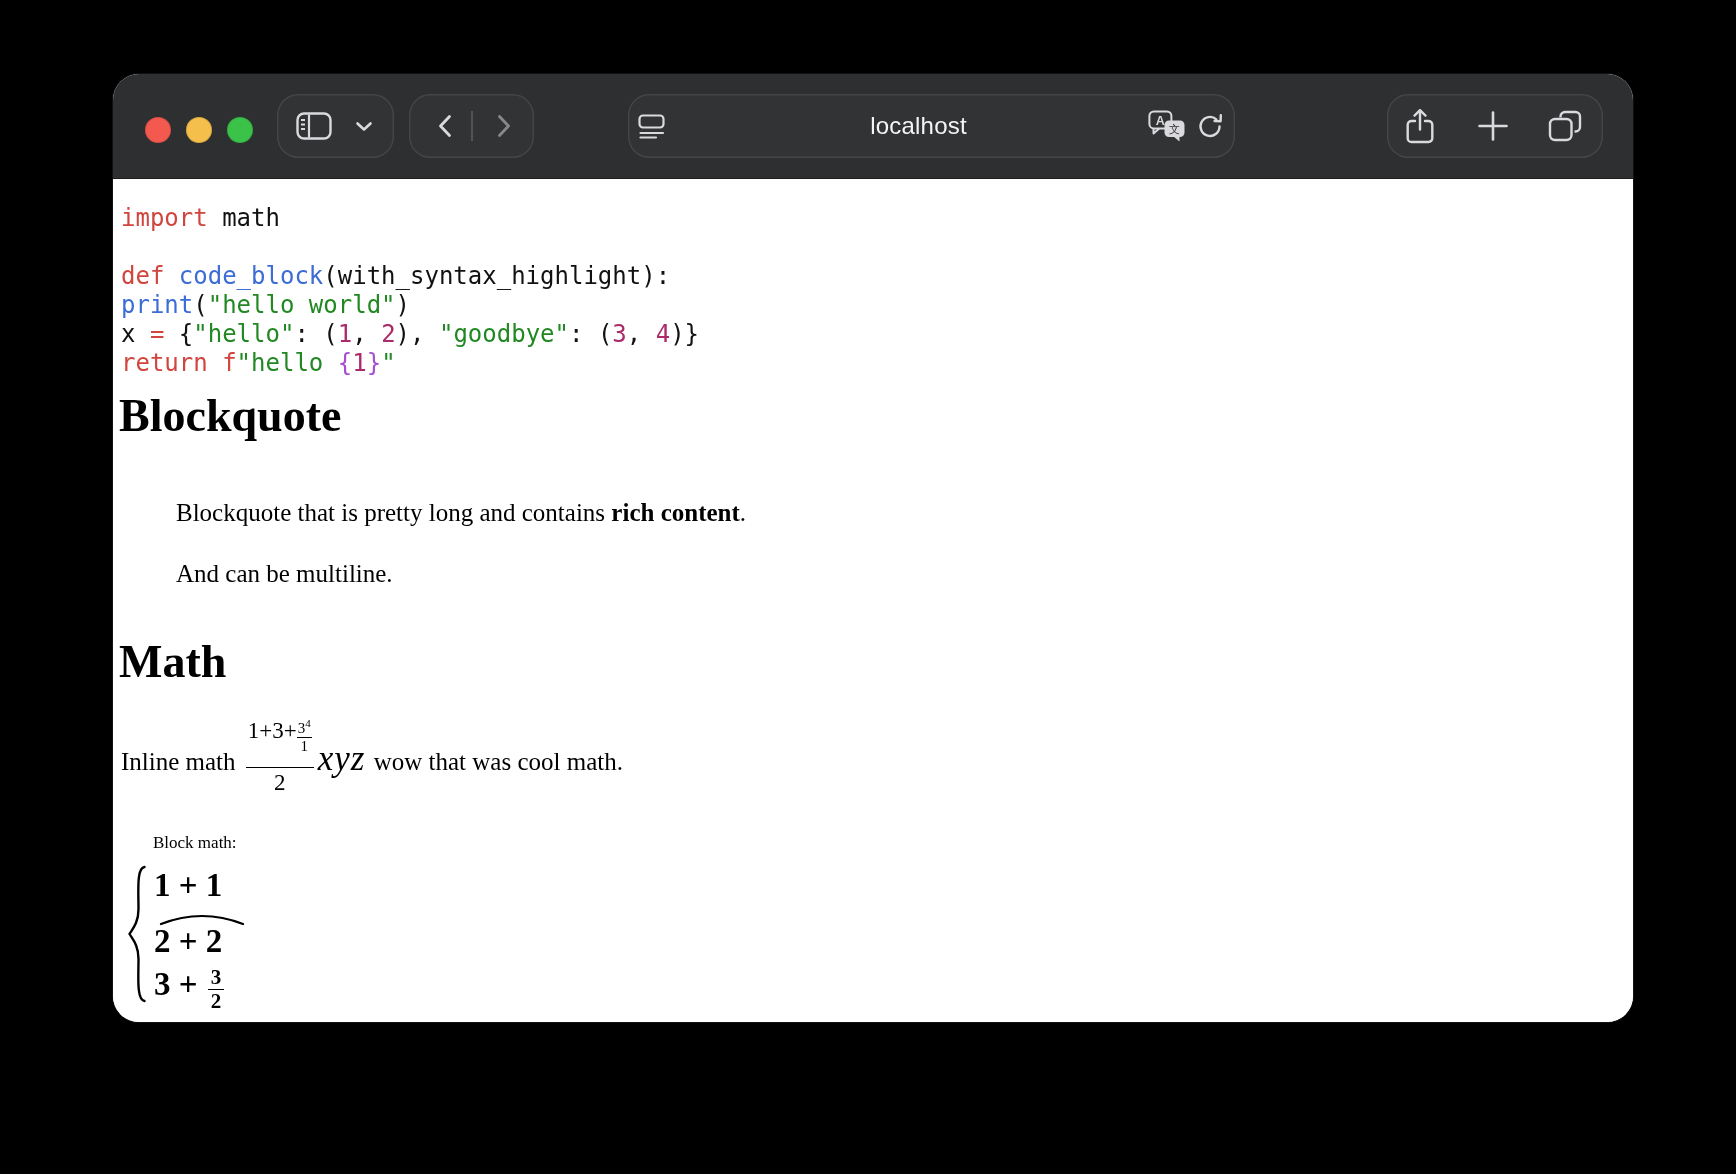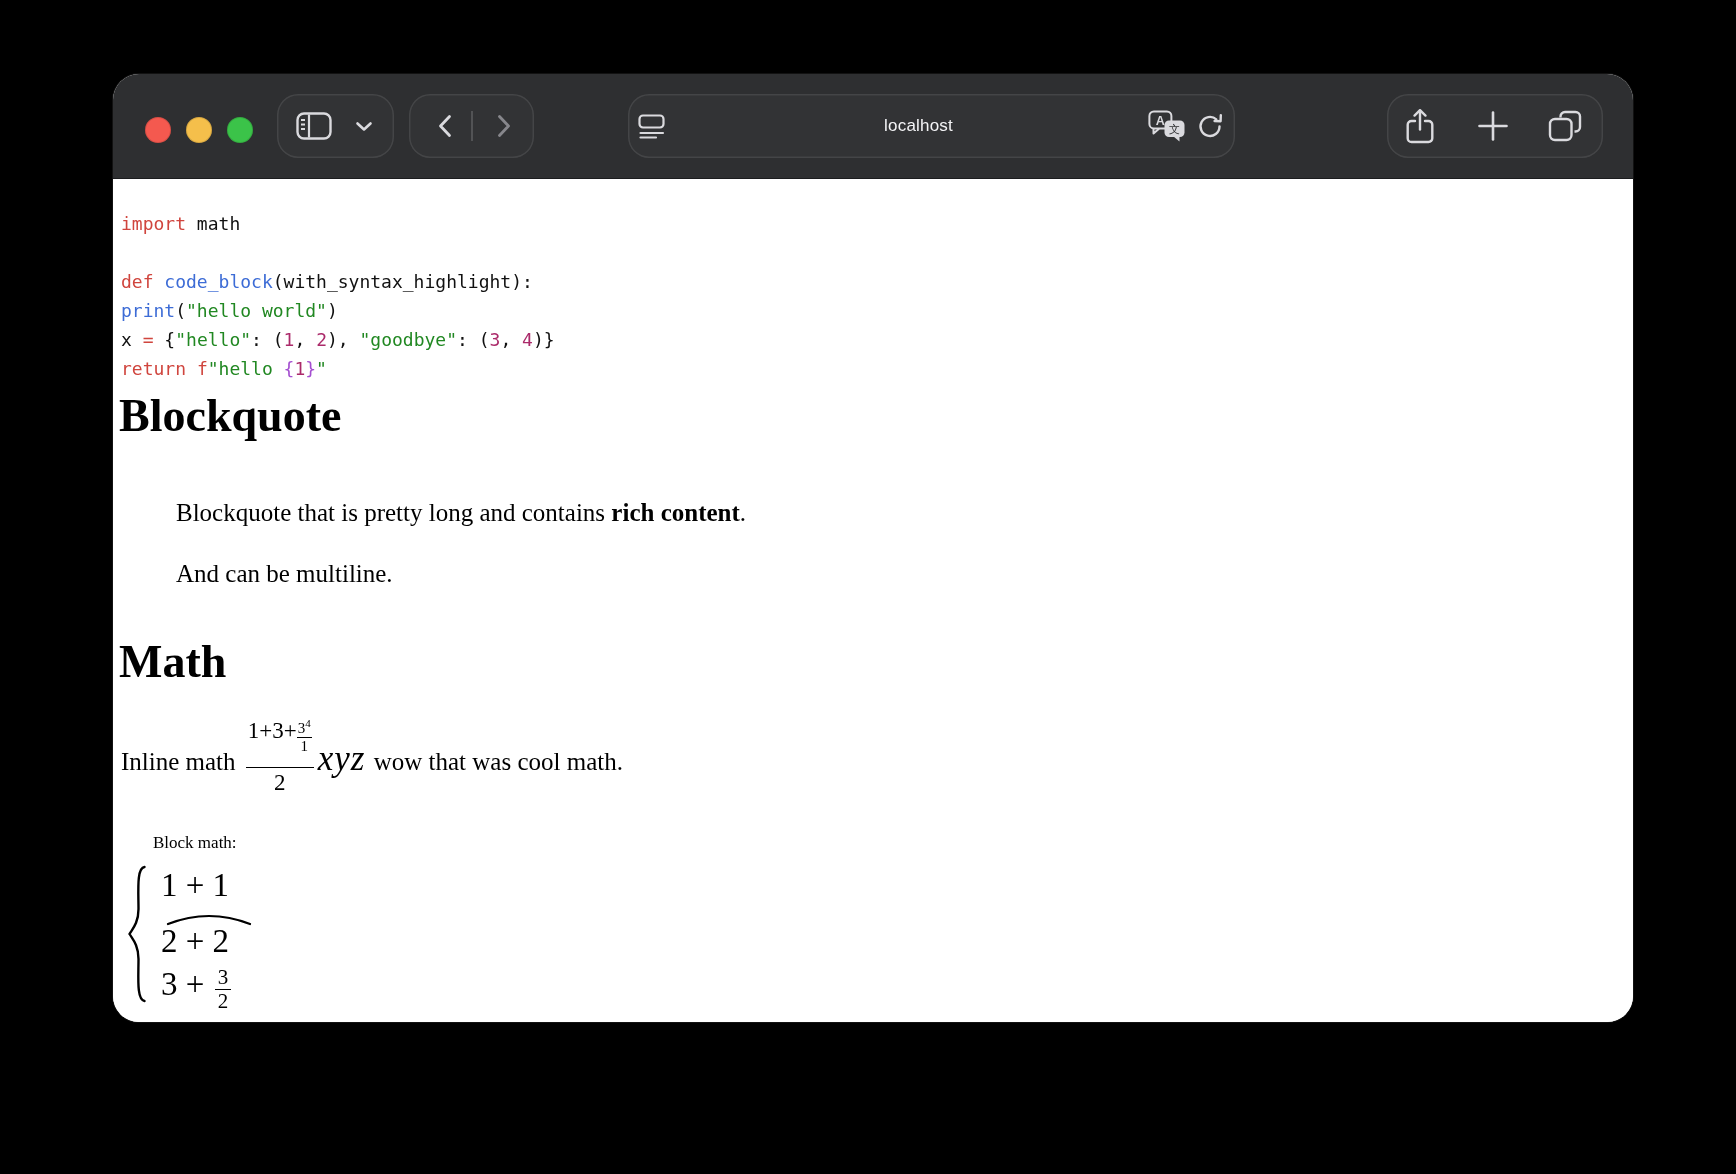--- a/index.html
+++ b/index.html
@@ -20,26 +20,26 @@
   .pill-sidebar{left:164px;width:117px;}
   .pill-nav{left:296px;width:125px;}
   .pill-url{left:515px;width:607px;}
   .pill-right{left:1274px;width:216px;}
   .icon{position:absolute;top:0;height:64px;display:flex;align-items:center;justify-content:center;}
   .icon svg{display:block;}
   .stroke{stroke:currentColor;fill:none;}
   .dim{color:var(--icon-dim,#87878c);}
   .nav-divider{position:absolute;left:62px;top:17px;width:1.5px;height:30px;background:rgba(255,255,255,.16);}
   .url-label{position:absolute;inset:0;display:flex;align-items:center;justify-content:center;
-             padding-right:26px;color:var(--url-text,#f4f4f6);font-size:17px;letter-spacing:.2px;}
+             padding-right:26px;color:var(--url-text,#f4f4f6);font-size:24px;letter-spacing:.2px;}
   .content{position:absolute;top:105px;left:0;right:0;bottom:0;background:var(--content-bg,#fff);}
 
   
-  .code{position:absolute;left:8px;top:12px;font-family:"DejaVu Sans Mono",monospace;
-        font-size:18px;line-height:29px;color:var(--pl,#111);}
+  .code{position:absolute;left:8px;top:1px;font-family:"DejaVu Sans Mono",monospace;
+        font-size:24px;line-height:29px;color:var(--pl,#111);}
   .cl{white-space:pre;min-height:29px;}
   .cl span{white-space:pre;}
   [data-tok="kw"]{color:var(--kw);}
   [data-tok="fn"]{color:var(--fn);}
   [data-tok="st"]{color:var(--st);}
   [data-tok="nu"]{color:var(--nu);}
   [data-tok="br"]{color:var(--br);}
   [data-tok="pl"]{color:var(--pl);}
 
   
@@ -55,21 +55,21 @@
   .ifrac-num{display:block;font-size:23px;border-bottom:1.6px solid #000;padding:6px 2px 13px 2px;white-space:nowrap;}
   .ifrac-den{display:block;font-size:23px;padding-top:3px;}
   .nfrac{display:inline-block;text-align:center;vertical-align:-13px;line-height:1;font-size:15px;}
   .nfrac-num{display:block;border-bottom:1.2px solid #000;padding:0 1px 1px 1px;}
   .nfrac-num sup{font-size:11px;vertical-align:6px;}
   .nfrac-den{display:block;padding-top:1px;}
 
   
   .cases{position:absolute;left:14px;top:686px;display:flex;align-items:stretch;
          font-family:"Liberation Serif",serif;}
-  .case-rows{margin-left:14px;padding-top:3px;}
+  .case-rows{margin-left:7px;padding-top:3px;font-weight:bold;}
   .case-row{font-size:33px;line-height:1.05;white-space:nowrap;}
   .case-row + .case-row{margin-top:9px;}
   .hat{display:block;margin:0 0 -2px 4px;}
   .sfrac{display:inline-block;text-align:center;vertical-align:-13px;line-height:1;font-size:21px;margin-left:2px;}
   .sfrac-num{display:block;border-bottom:1.4px solid #000;padding:0 3px 1px 3px;}
   .sfrac-den{display:block;padding-top:1px;}
 </style>
 </head>
 <body>
 

